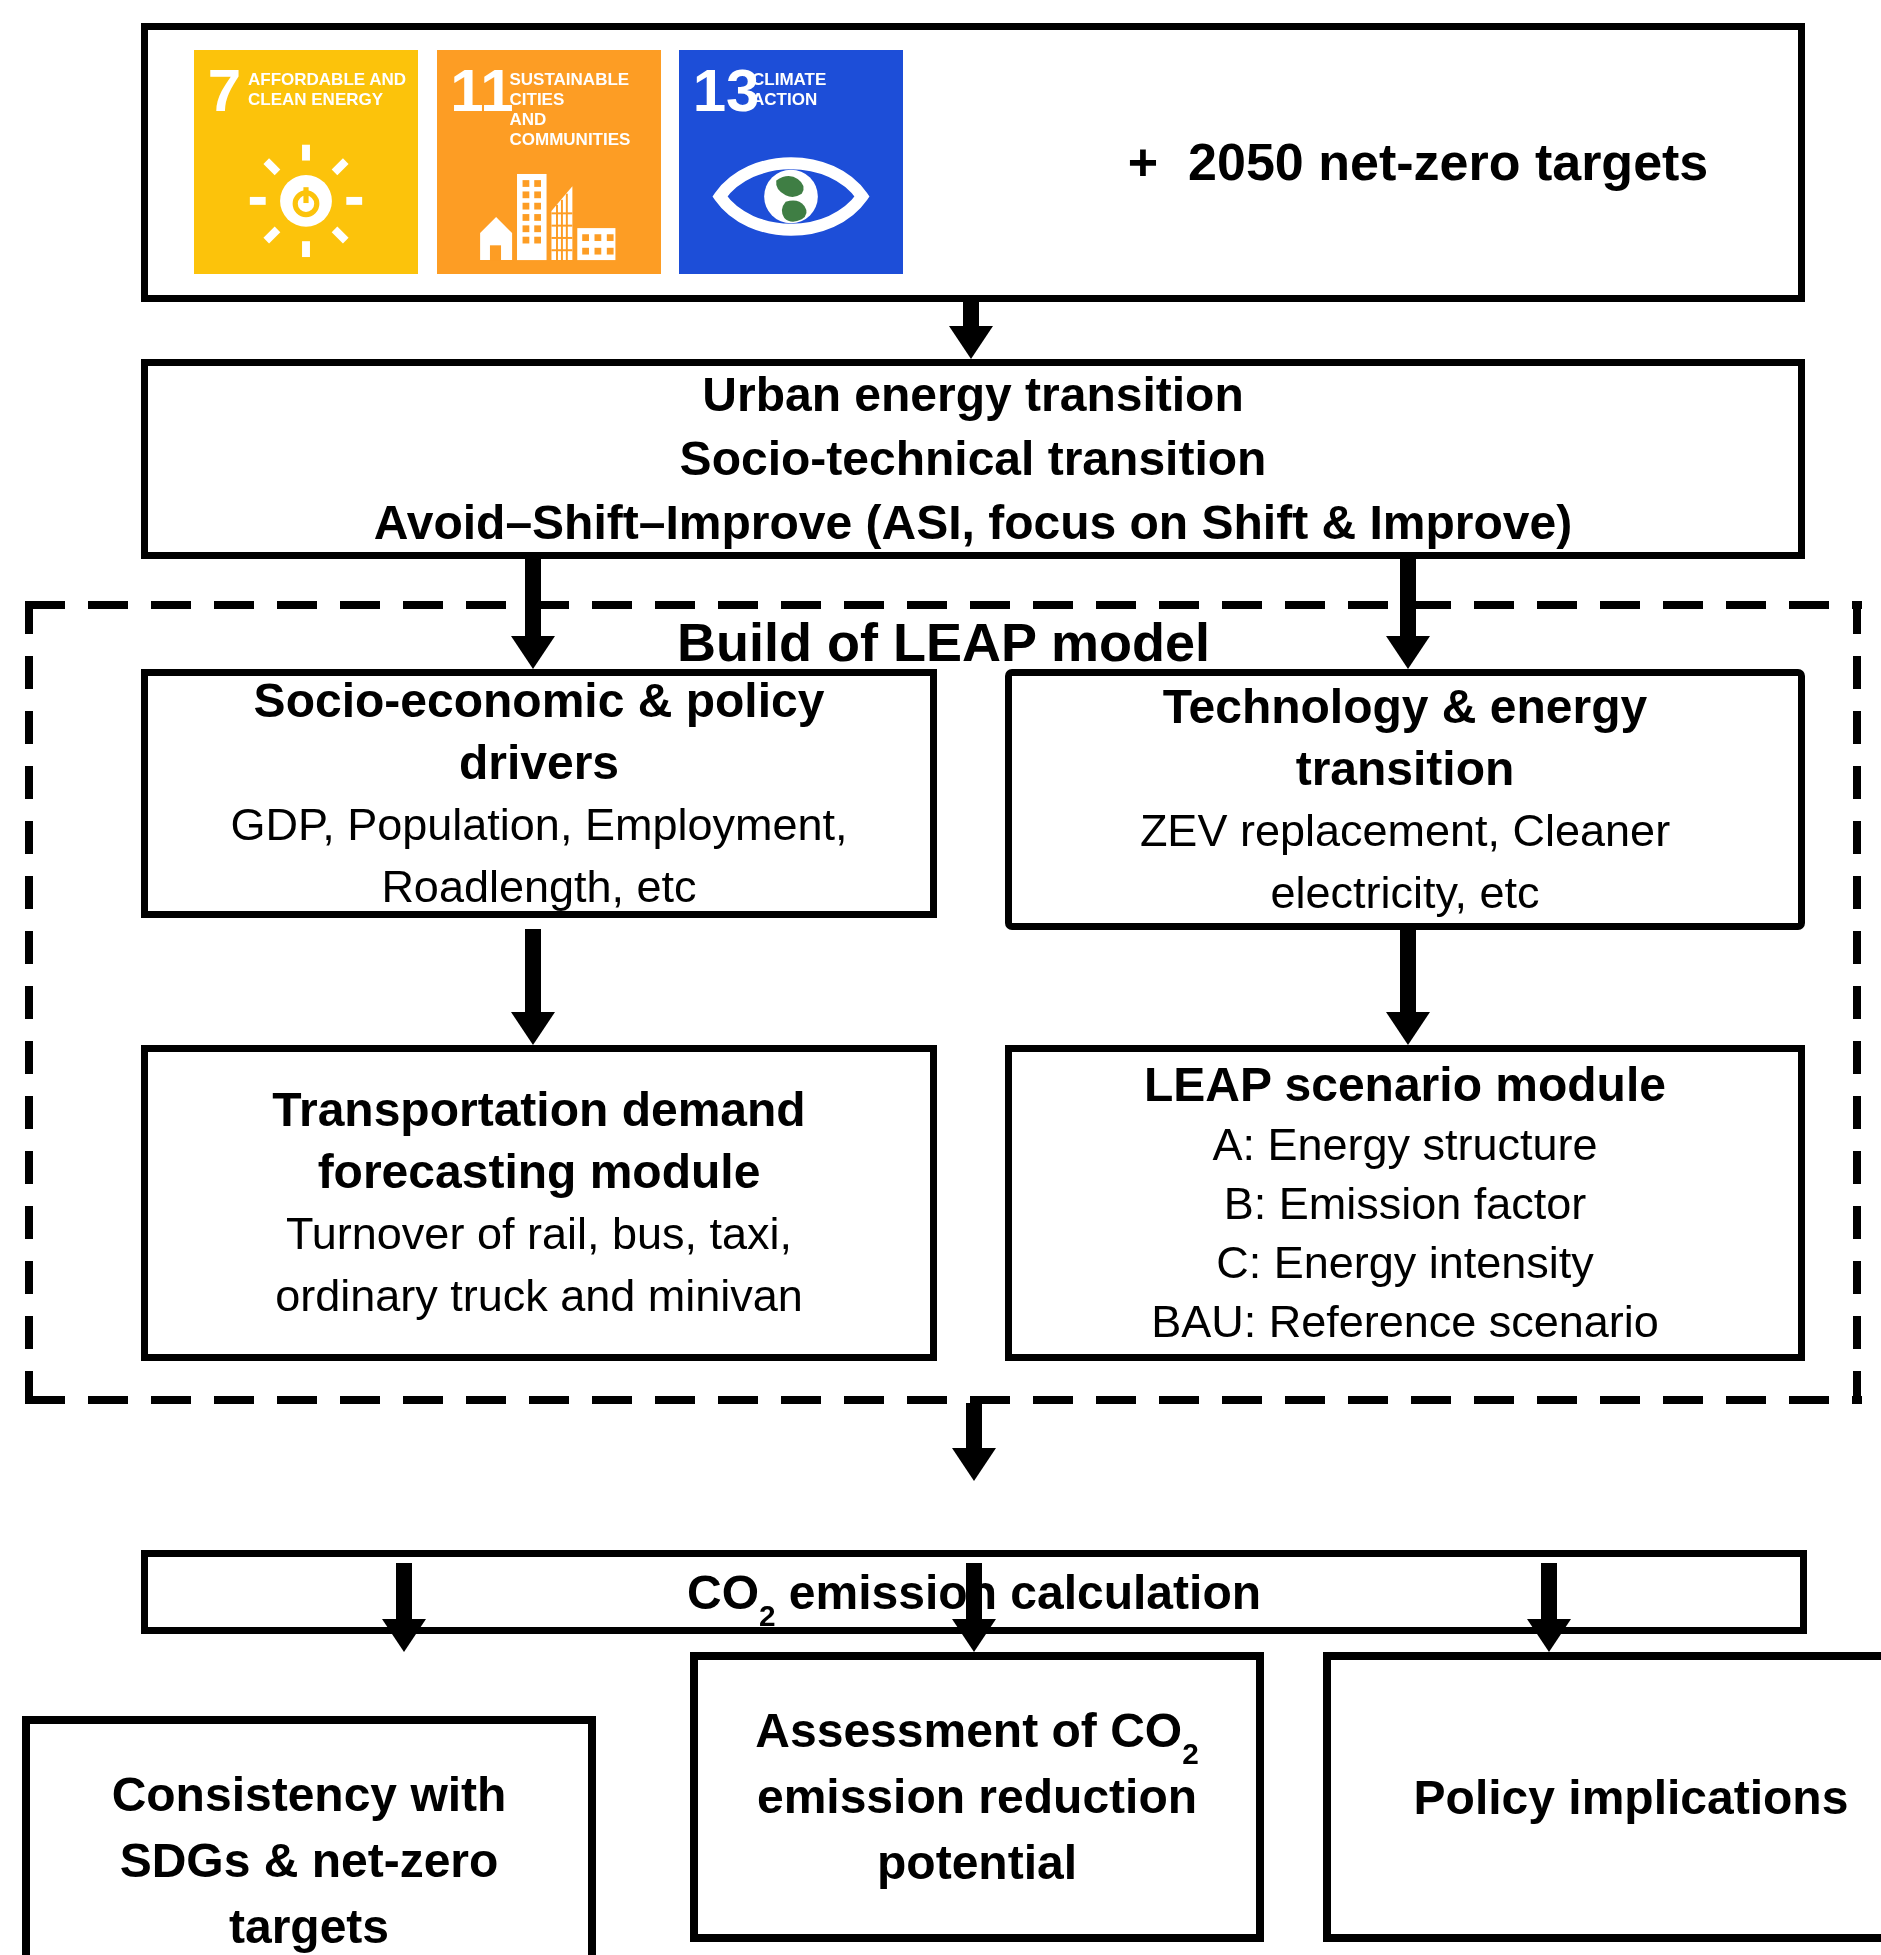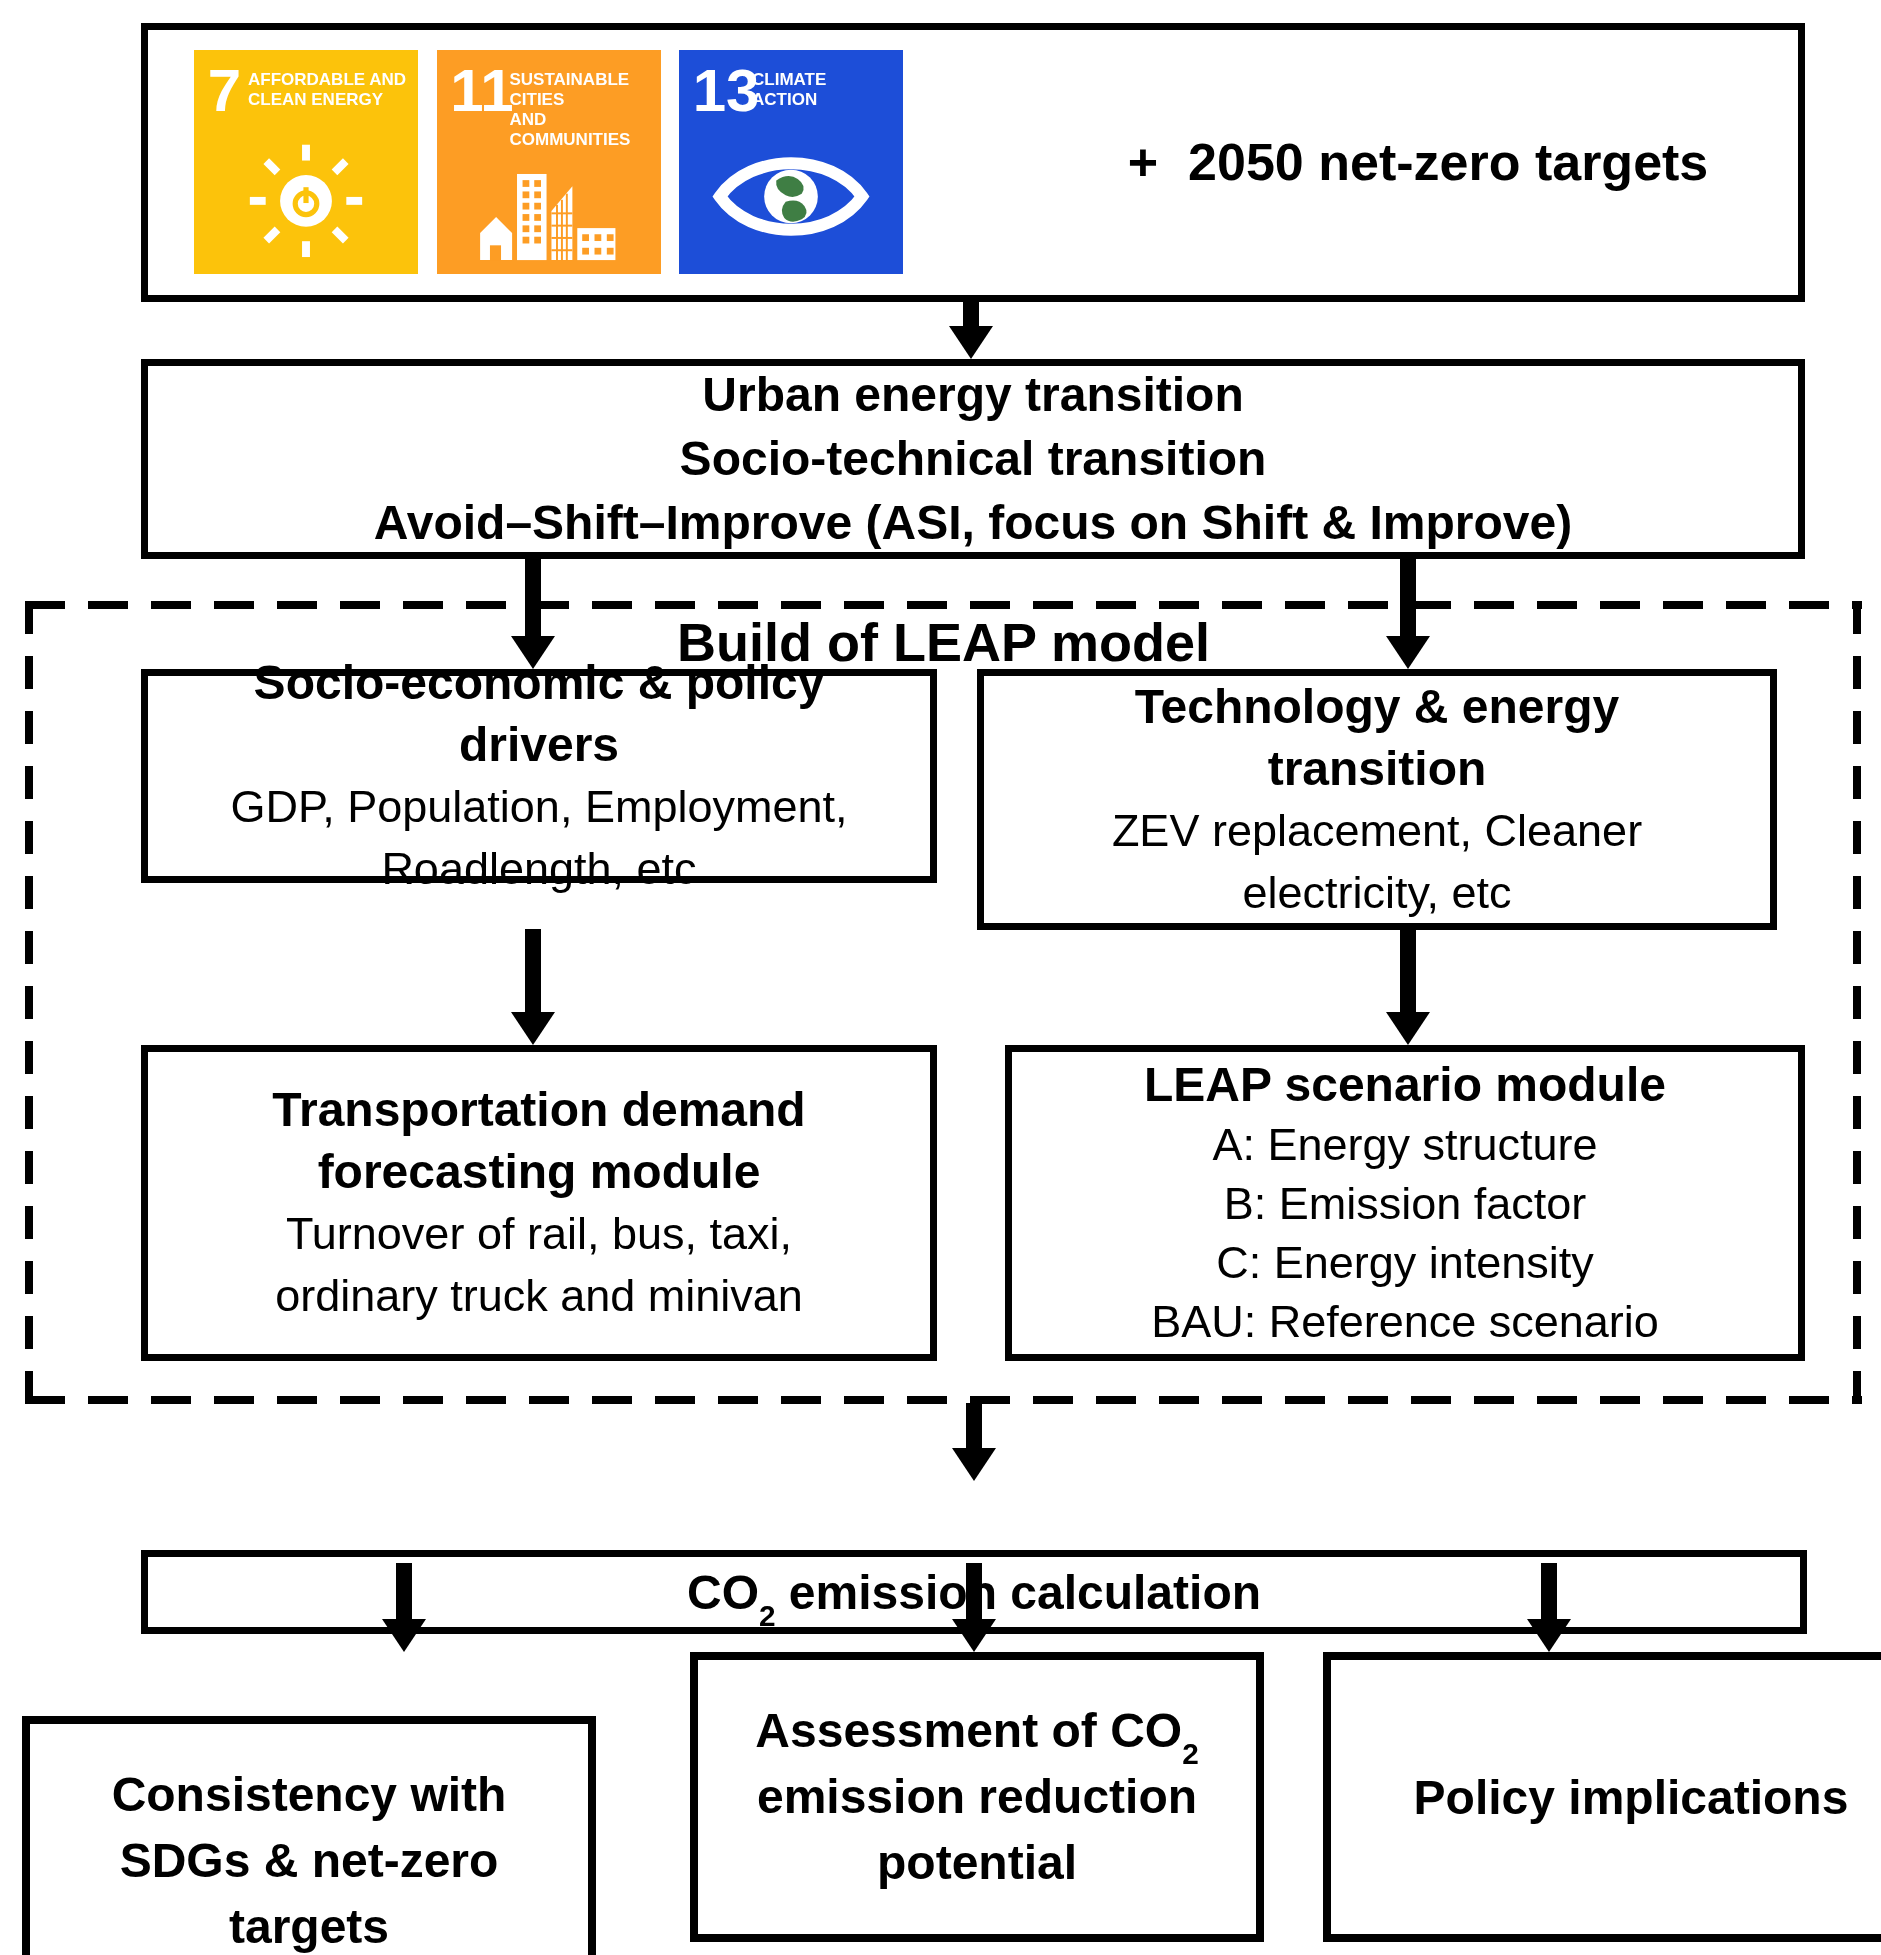--- a/index.html
+++ b/index.html
@@ -22,22 +22,22 @@
   .art7{bottom:4.1px;}
   .art11{bottom:8.2px;}
   .art13{bottom:20.6px;}
   #banner-target{position:absolute;left:882px;top:0;width:776px;height:100%;
                  display:flex;align-items:center;justify-content:center;gap:30px;
                  font-size:52px;font-weight:bold;}
 
   
   #transition-box{left:141px;top:359px;width:1664px;height:200px;
                   font-weight:bold;font-size:48px;line-height:64px;}
-  #socio-box{left:141px;top:669px;width:796px;height:214px;}
-  #tech-box{left:977px;top:669px;width:800px;height:261px;}
+  #socio-box{left:141px;top:669px;width:796px;height:249px;}
+  #tech-box{left:1005px;top:669px;width:800px;height:261px;border-radius:7px;}
   #transport-box{left:141px;top:1045px;width:796px;height:316px;}
   #scenario-box{left:1005px;top:1045px;width:800px;height:316px;}
   #co2-box{left:141px;top:1550px;width:1666px;height:84px;font-weight:bold;font-size:48px;}
   #consistency-box{left:22px;top:1716px;width:574px;height:290px;
                    font-weight:bold;font-size:48px;line-height:66px;border-width:8.2px;}
   #assessment-box{left:690px;top:1652px;width:574px;height:290px;
                   font-weight:bold;font-size:48px;line-height:66px;border-width:8.2px;}
   #policy-box{left:1323px;top:1652px;width:616px;height:290px;
               font-weight:bold;font-size:48px;border-width:8.2px;}
 

